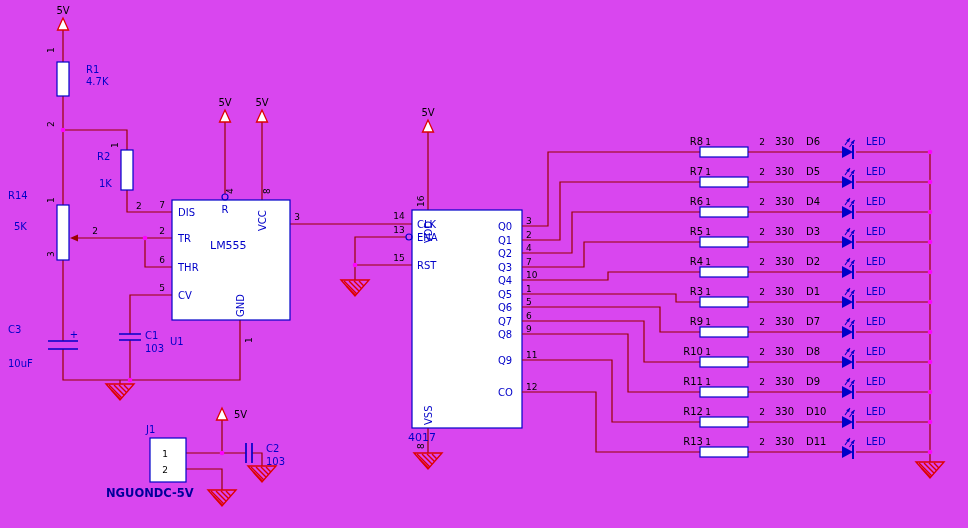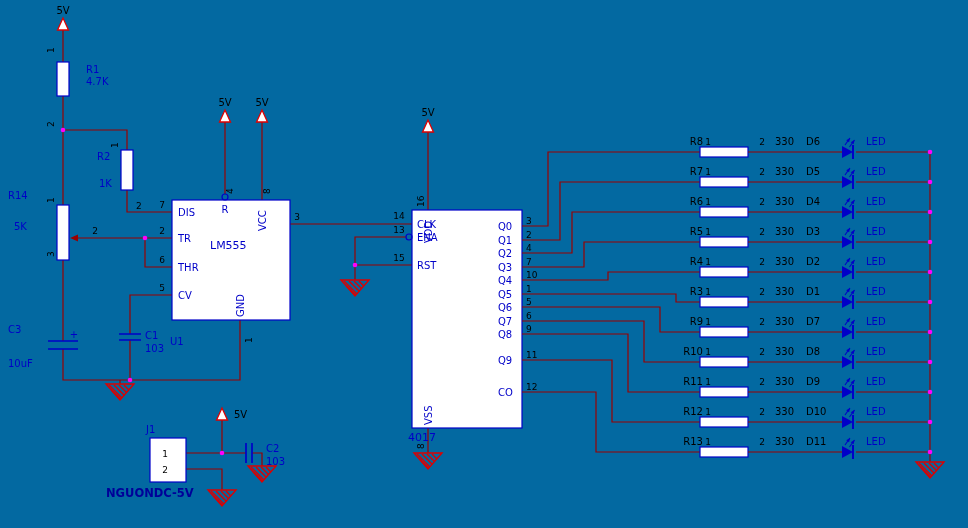--- a/index.html
+++ b/index.html
@@ -1,17 +1,17 @@
 <!DOCTYPE html>
 <html><head>
 <meta charset="utf-8">
 <title>Schematic</title>
 <style>
   html,body{margin:0;padding:0;background:#ffffff;}
-  .page{width:968px;height:528px;background:#0369a1;overflow:hidden;}
+  .page{width:968px;height:528px;background:#d946ef;overflow:hidden;}
   svg{font-family:"DejaVu Sans",sans-serif;}
   .wire{stroke:#9a0000;stroke-width:1.2;fill:none;}
   .comp{stroke:#0000c8;stroke-width:1.2;fill:#ffffff;}
   .compn{stroke:#0000c8;stroke-width:1.2;fill:none;}
   .cap{stroke:#0000c8;stroke-width:1.7;fill:none;}
   .lbl{fill:#0000c8;font-size:10px;}
   .big{fill:#0000c8;font-size:11px;}
   .pnum{fill:#000000;font-size:9px;}
   .blk{fill:#000000;font-size:10px;}
   .cap2{fill:#000099;font-size:11.5px;font-weight:bold;}

